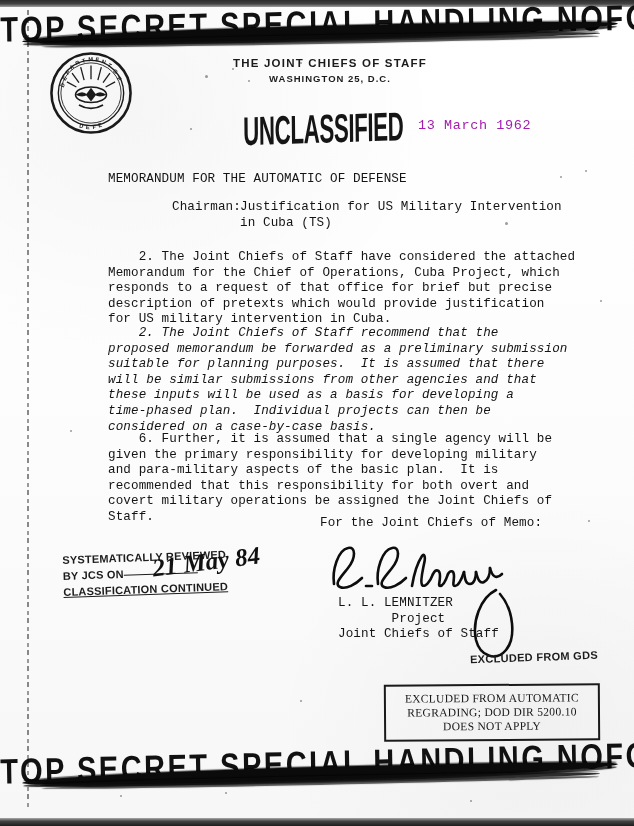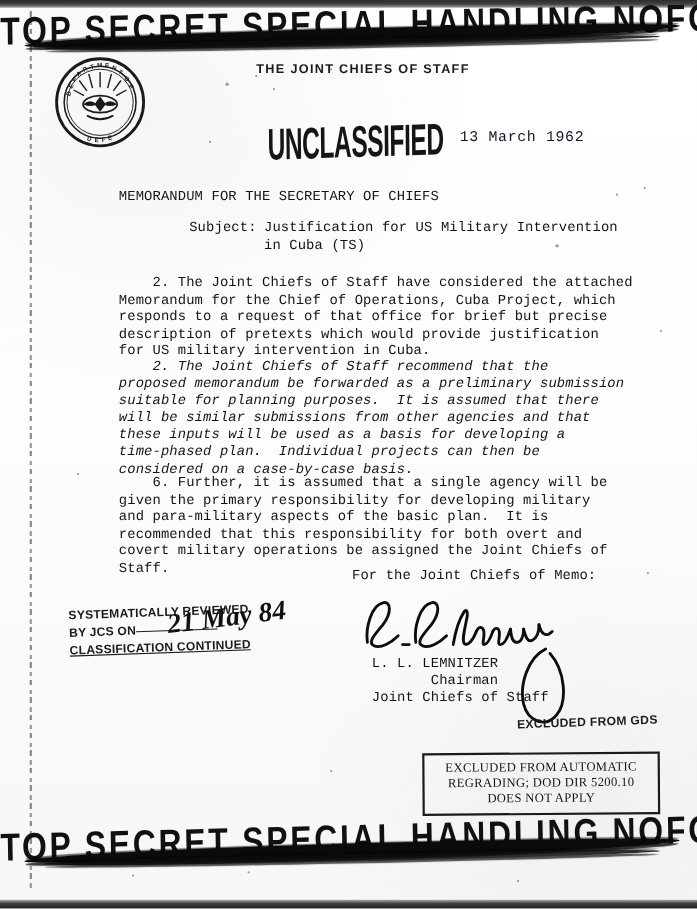--- a/index.html
+++ b/index.html
@@ -147,21 +147,21 @@
     transform: scaleY(1.55) scaleX(.86) rotate(-1deg);
     transform-origin: left top;
     white-space: nowrap;
   }
 
   #doc-date {
     position: absolute;
     left: 418px; top: 118px;
     font-size: 13.5px;
     letter-spacing: .6px;
-    color: #0f172a;
+    color: #a21caf;
     white-space: nowrap;
     text-align: right;
   }
 
   
   .typed {
     position: absolute;
     font-family: "Liberation Mono", monospace;
     font-size: 12.6px;
     line-height: 15.6px;
@@ -322,29 +322,30 @@
         <text transform="translate(36,90) rotate(12)">D</text>
         <text transform="translate(44,92) rotate(4)">E</text>
         <text transform="translate(52,92) rotate(-6)">F</text>
         <text transform="translate(59,90) rotate(-16)">E</text>
       </g>
     </svg>
   </div>
 
   <div id="letterhead">
     <div id="org-name">THE JOINT CHIEFS OF STAFF</div>
+    <div id="org-city">WASHINGTON 25, D.C.</div>
   </div>
 
   <div id="unclassified-stamp">UNCLASSIFIED</div>
 
   <div id="doc-date">13 March 1962</div>
 
-  <div class="typed" id="memo-to">MEMORANDUM FOR THE SECRETARY OF CHIEFS</div>
-
-  <div class="typed" id="subject-label">Subject:</div>
+  <div class="typed" id="memo-to">MEMORANDUM FOR THE AUTOMATIC OF DEFENSE</div>
+
+  <div class="typed" id="subject-label">Chairman:</div>
   <div class="typed" id="subject-body">Justification for US Military Intervention
 in Cuba (TS)</div>
 
   <div class="typed" id="para-1">    2. The Joint Chiefs of Staff have considered the attached
 Memorandum for the Chief of Operations, Cuba Project, which
 responds to a request of that office for brief but precise
 description of pretexts which would provide justification
 for US military intervention in Cuba.</div>
   <div class="typed" id="para-2">    2. The Joint Chiefs of Staff recommend that the
 proposed memorandum be forwarded as a preliminary submission
@@ -378,21 +379,21 @@
     </svg>
   </div>
 
   <div id="pen-oval">
     <svg viewBox="0 0 48 72" width="48" height="72" aria-hidden="true">
       <path d="M26 2 C10 10 2 34 6 52 C10 68 26 74 36 62 C46 50 44 22 30 6" fill="none" stroke="#0d0d0d" stroke-width="2.6" stroke-linecap="round"></path>
     </svg>
   </div>
 
   <div class="typed" id="sig-name">L. L. LEMNITZER
-       Chairman
+       Project
 Joint Chiefs of Staff</div>
 
   <div id="review-stamp">
     <div>SYSTEMATICALLY REVIEWED</div>
     <div>
       <span>BY JCS ON</span><span class="dots"></span>
     </div>
     <div class="ul">CLASSIFICATION CONTINUED</div>
   </div>
   <div id="review-handwritten">21 May 84</div>

